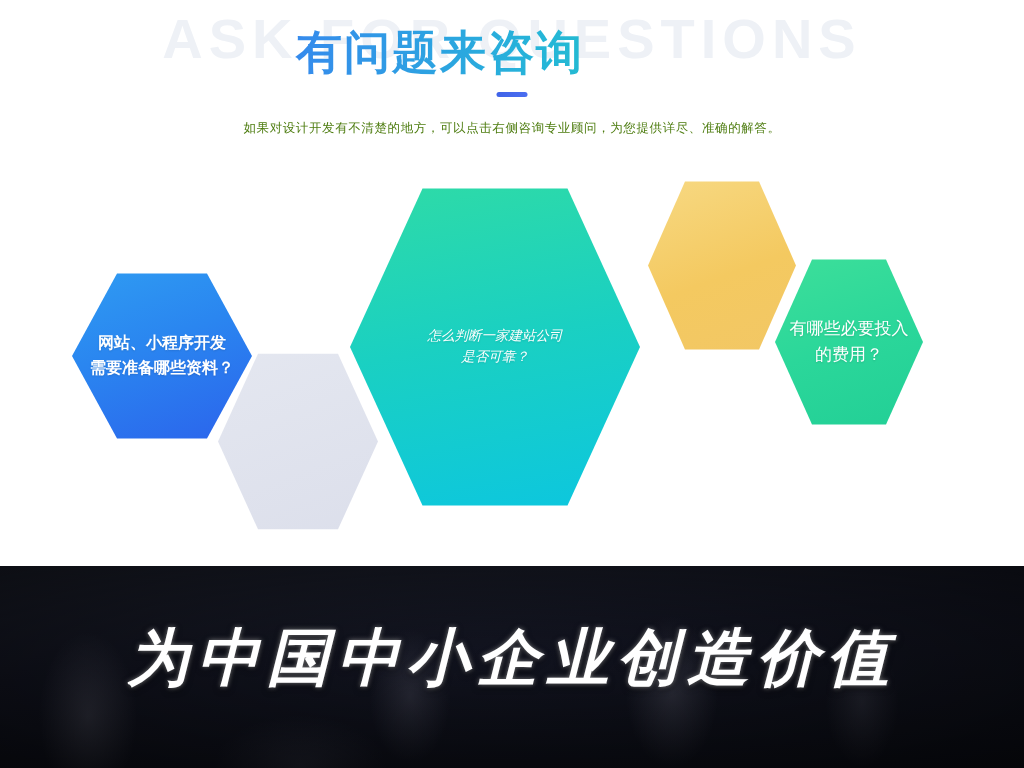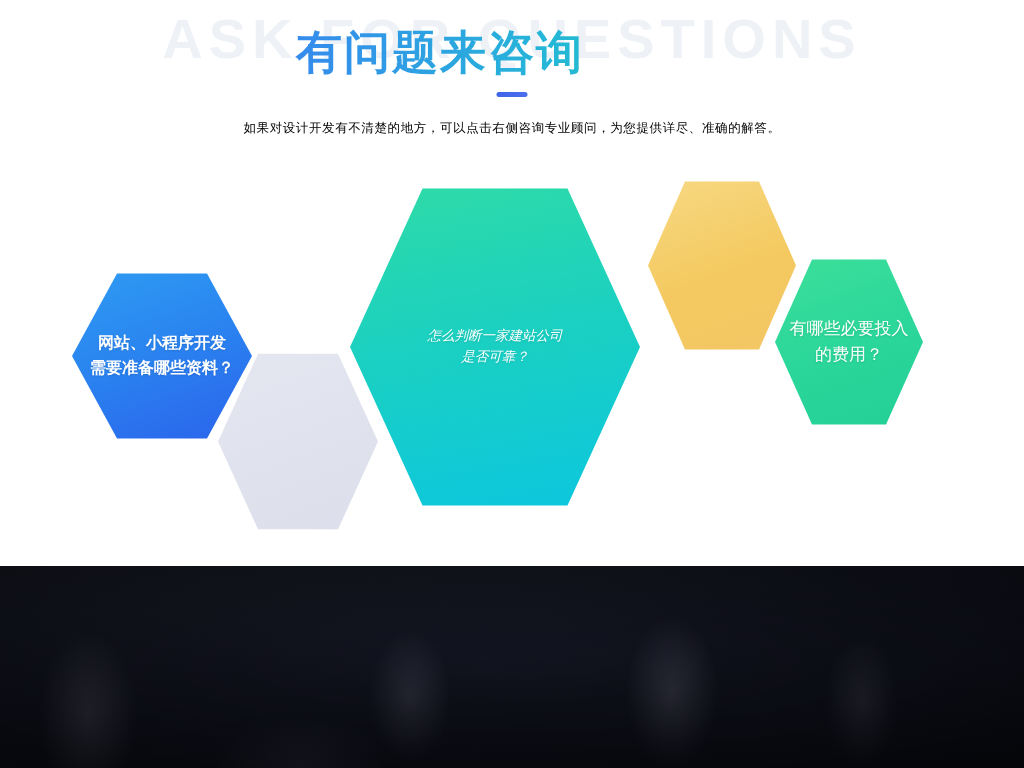--- a/index.html
+++ b/index.html
@@ -35,21 +35,21 @@
   }
   #title-underline {
     position:absolute; left:50%; top:92px;
     transform:translateX(-50%);
     width:31px; height:5px; border-radius:3px;
     background:linear-gradient(90deg,#3f63e8,#4b6ef0);
   }
   #subtitle {
     position:absolute; left:0; top:120px; width:1024px;
     text-align:center;
-    font-size:12.5px; color:#000000; letter-spacing:.6px;
+    font-size:12.5px; color:#4d7c0f; letter-spacing:.6px;
     white-space:nowrap;
   }
 
   
   #hex-cluster {
     position:absolute; left:0; top:160px; width:1024px; height:400px;
   }
   .hex {
     position:absolute;
     display:flex; flex-direction:column;
@@ -152,13 +152,14 @@
   <div class="hex" id="hex-green">
     <span class="l">有哪些必要投入</span>
     <span class="l">的费用？</span>
   </div>
 
 </div>
 
 <div id="banner">
   <div id="banner-photo"></div>
   <div id="banner-vignette"></div>
+  <div id="banner-text">为中国中小企业创造价值</div>
 </div>
 
 </body></html>

